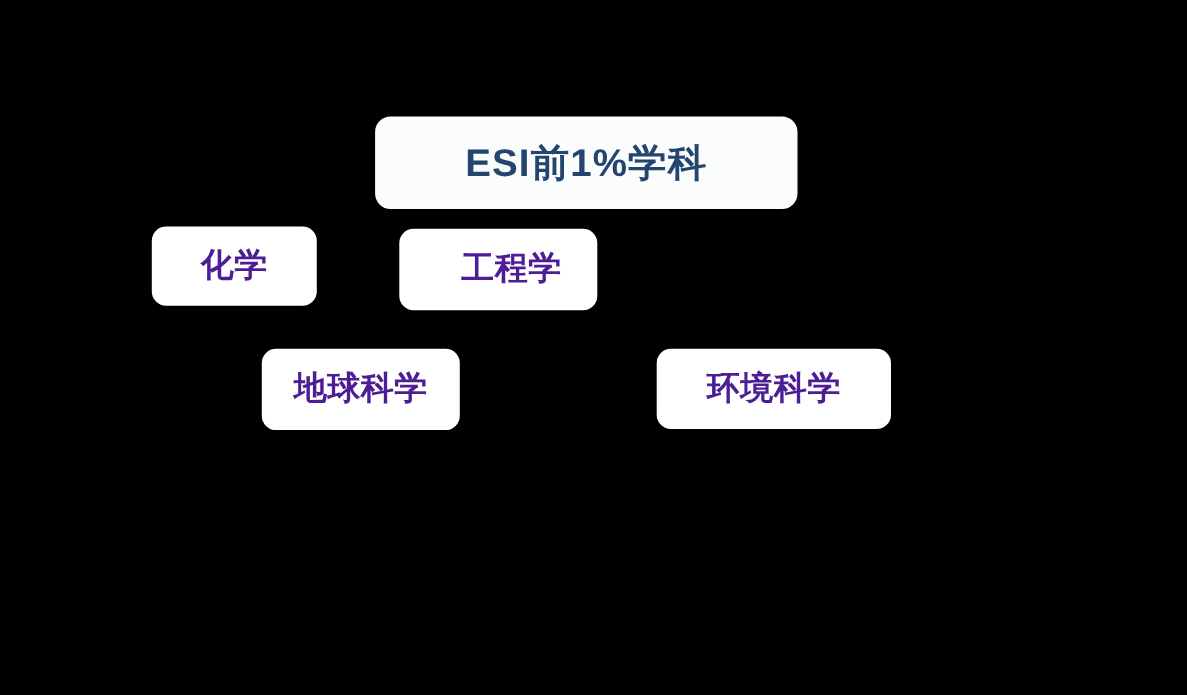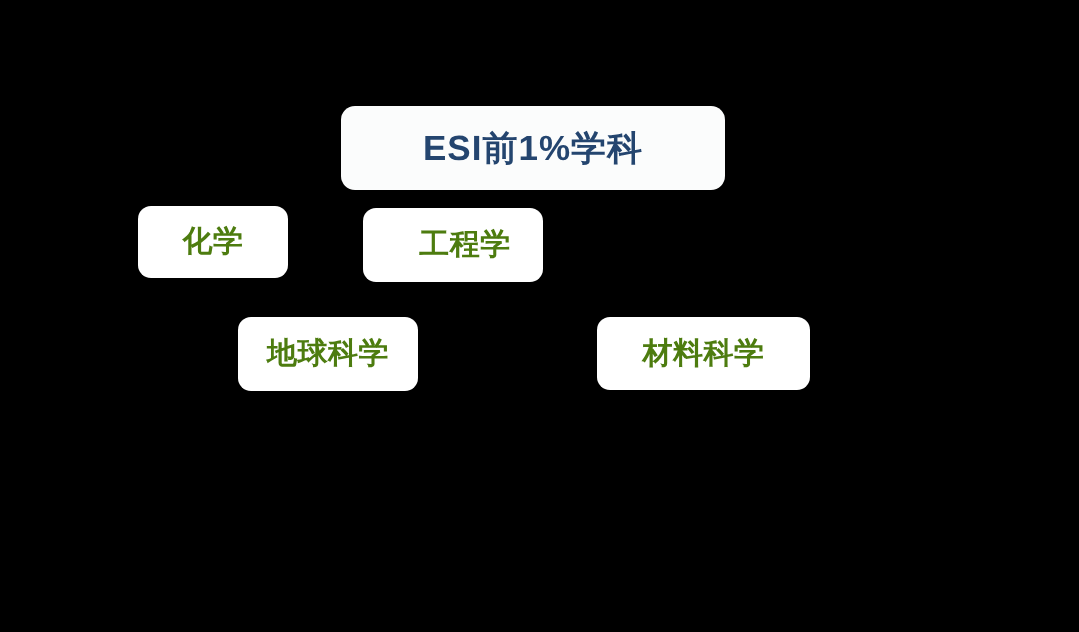--- a/index.html
+++ b/index.html
@@ -20,21 +20,21 @@
     background: #000000;
   }
   .node {
     position: absolute;
     display: flex;
     align-items: center;
     justify-content: center;
     box-sizing: border-box;
     background: #ffffff;
     border-radius: 13px;
-    color: #4d7c0f;
+    color: #4c1d95;
     font-weight: 600;
     letter-spacing: 0.5px;
     line-height: 1;
     white-space: nowrap;
     text-rendering: geometricPrecision;
   }
   .node.title-node {
     background: #fbfcfc;
     color: #24456f;
     font-weight: 700;
@@ -68,16 +68,16 @@
   <div class="node n-eng">
     <span class="label">工程学</span>
   </div>
 
 
   <div class="node n-earth">
     <span class="label">地球科学</span>
   </div>
 
   <div class="node n-materials">
-    <span class="label">材料科学</span>
+    <span class="label">环境科学</span>
   </div>
 
 </div>
 
 </body></html>

